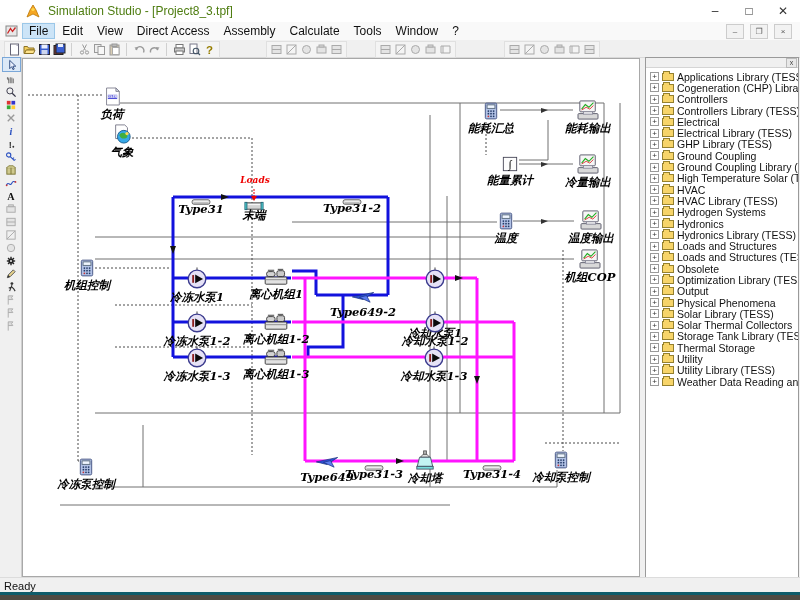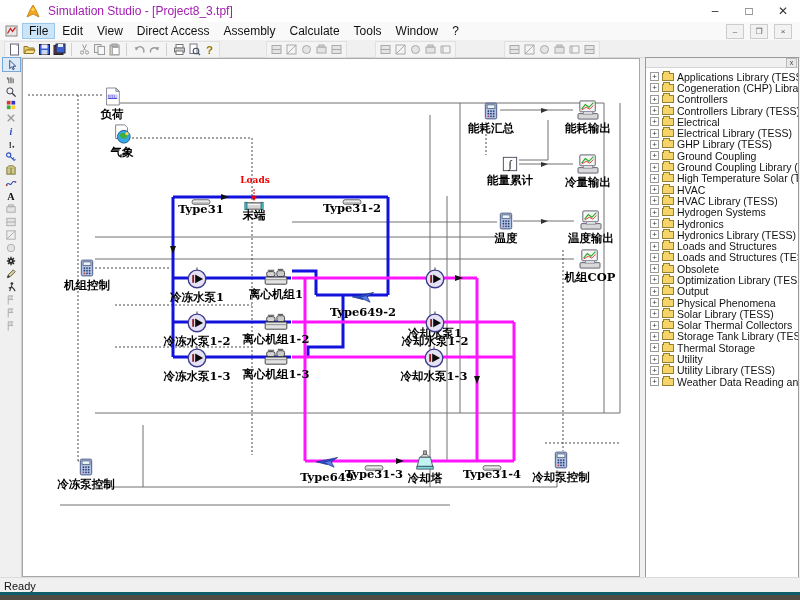--- a/index.html
+++ b/index.html
@@ -2,21 +2,21 @@
 <html><head>
 <meta charset="utf-8">
 <style>
   html,body{margin:0;padding:0;}
   body{width:800px;height:600px;position:relative;font-family:"Liberation Sans",sans-serif;
        background:#f0f0f0;overflow:hidden;-webkit-font-smoothing:antialiased;}
   
   .titlebar{position:absolute;left:0;top:0;width:800px;height:22px;background:#ffffff;
             display:flex;align-items:center;border-bottom:1px solid #e8e8e8;}
   .appicon{width:14px;height:14px;margin-left:26px;margin-right:8px;}
-  .title-text{font-size:12px;color:#a21caf;}
+  .title-text{font-size:12px;color:#4d7c0f;}
   .caption-btns{position:absolute;right:0;top:0;height:22px;display:flex;}
   .cap{width:34px;height:22px;display:flex;align-items:center;justify-content:center;
        font-size:12px;color:#333;cursor:default;}
   .menubar{position:absolute;left:0;top:22px;width:800px;height:18px;background:#f9f9f9;
            display:flex;align-items:center;font-size:12px;color:#111;}
   .mdoc{width:13px;height:12px;margin:0 4px 0 5px;}
   .mitem{padding:1px 7px;white-space:nowrap;}
   .mitem.hl{background:#cce4f7;border:1px solid #9bc7e8;padding:0 6px;}
   .mdi-btns{position:absolute;right:8px;top:24px;display:flex;gap:6px;}
   .mdib{width:16px;height:13px;border:1px solid #ccc;background:#f2f2f2;font-size:8px;
@@ -28,21 +28,21 @@
   .tico{width:15px;height:13px;display:flex;align-items:center;justify-content:center;}
   .tsep{width:5px;height:13px;border-left:1px solid #d0d0d0;margin-left:4px;}
   
   .palette{position:absolute;left:0;top:57px;width:21px;height:520px;background:#f0f0f0;
            border-right:1px solid #cfcfcf;}
   .pico{width:17px;height:13px;margin:0 0 0 2px;display:flex;align-items:center;justify-content:center;}
   .pico.sel{border:1px solid #7aa7d8;background:#dce9f7;}
   
   .canvas{position:absolute;left:22px;top:58px;width:616px;height:517px;background:#ffffff;
           border:1px solid #a8a8a8;overflow:hidden;}
-  .canvas-layer{position:absolute;left:-23px;top:-59px;width:800px;height:532px;}
+  .canvas-layer{position:absolute;left:-23px;top:-59px;width:800px;height:532px;font-style:italic;}
   .net{position:absolute;left:0;top:0;}
   .b{stroke:#1212dd;stroke-width:3;fill:none;}
   .m{stroke:#ff14ff;stroke-width:3;fill:none;}
   .s{stroke:#707070;stroke-width:1;fill:none;}
   .d{stroke:#4a4a4a;stroke-width:1;fill:none;stroke-dasharray:2,2;}
   .r{stroke:#ee0000;stroke-width:1;fill:none;stroke-dasharray:2,1;}
   .comp{position:absolute;}
   .clabel{position:absolute;transform:translateX(-50%);white-space:nowrap;font-family:"DejaVu Serif",serif;
           font-size:11.5px;font-weight:600;color:#000;line-height:11px;}
   .annot{position:absolute;transform:translateX(-50%);font-family:"DejaVu Serif",serif;

